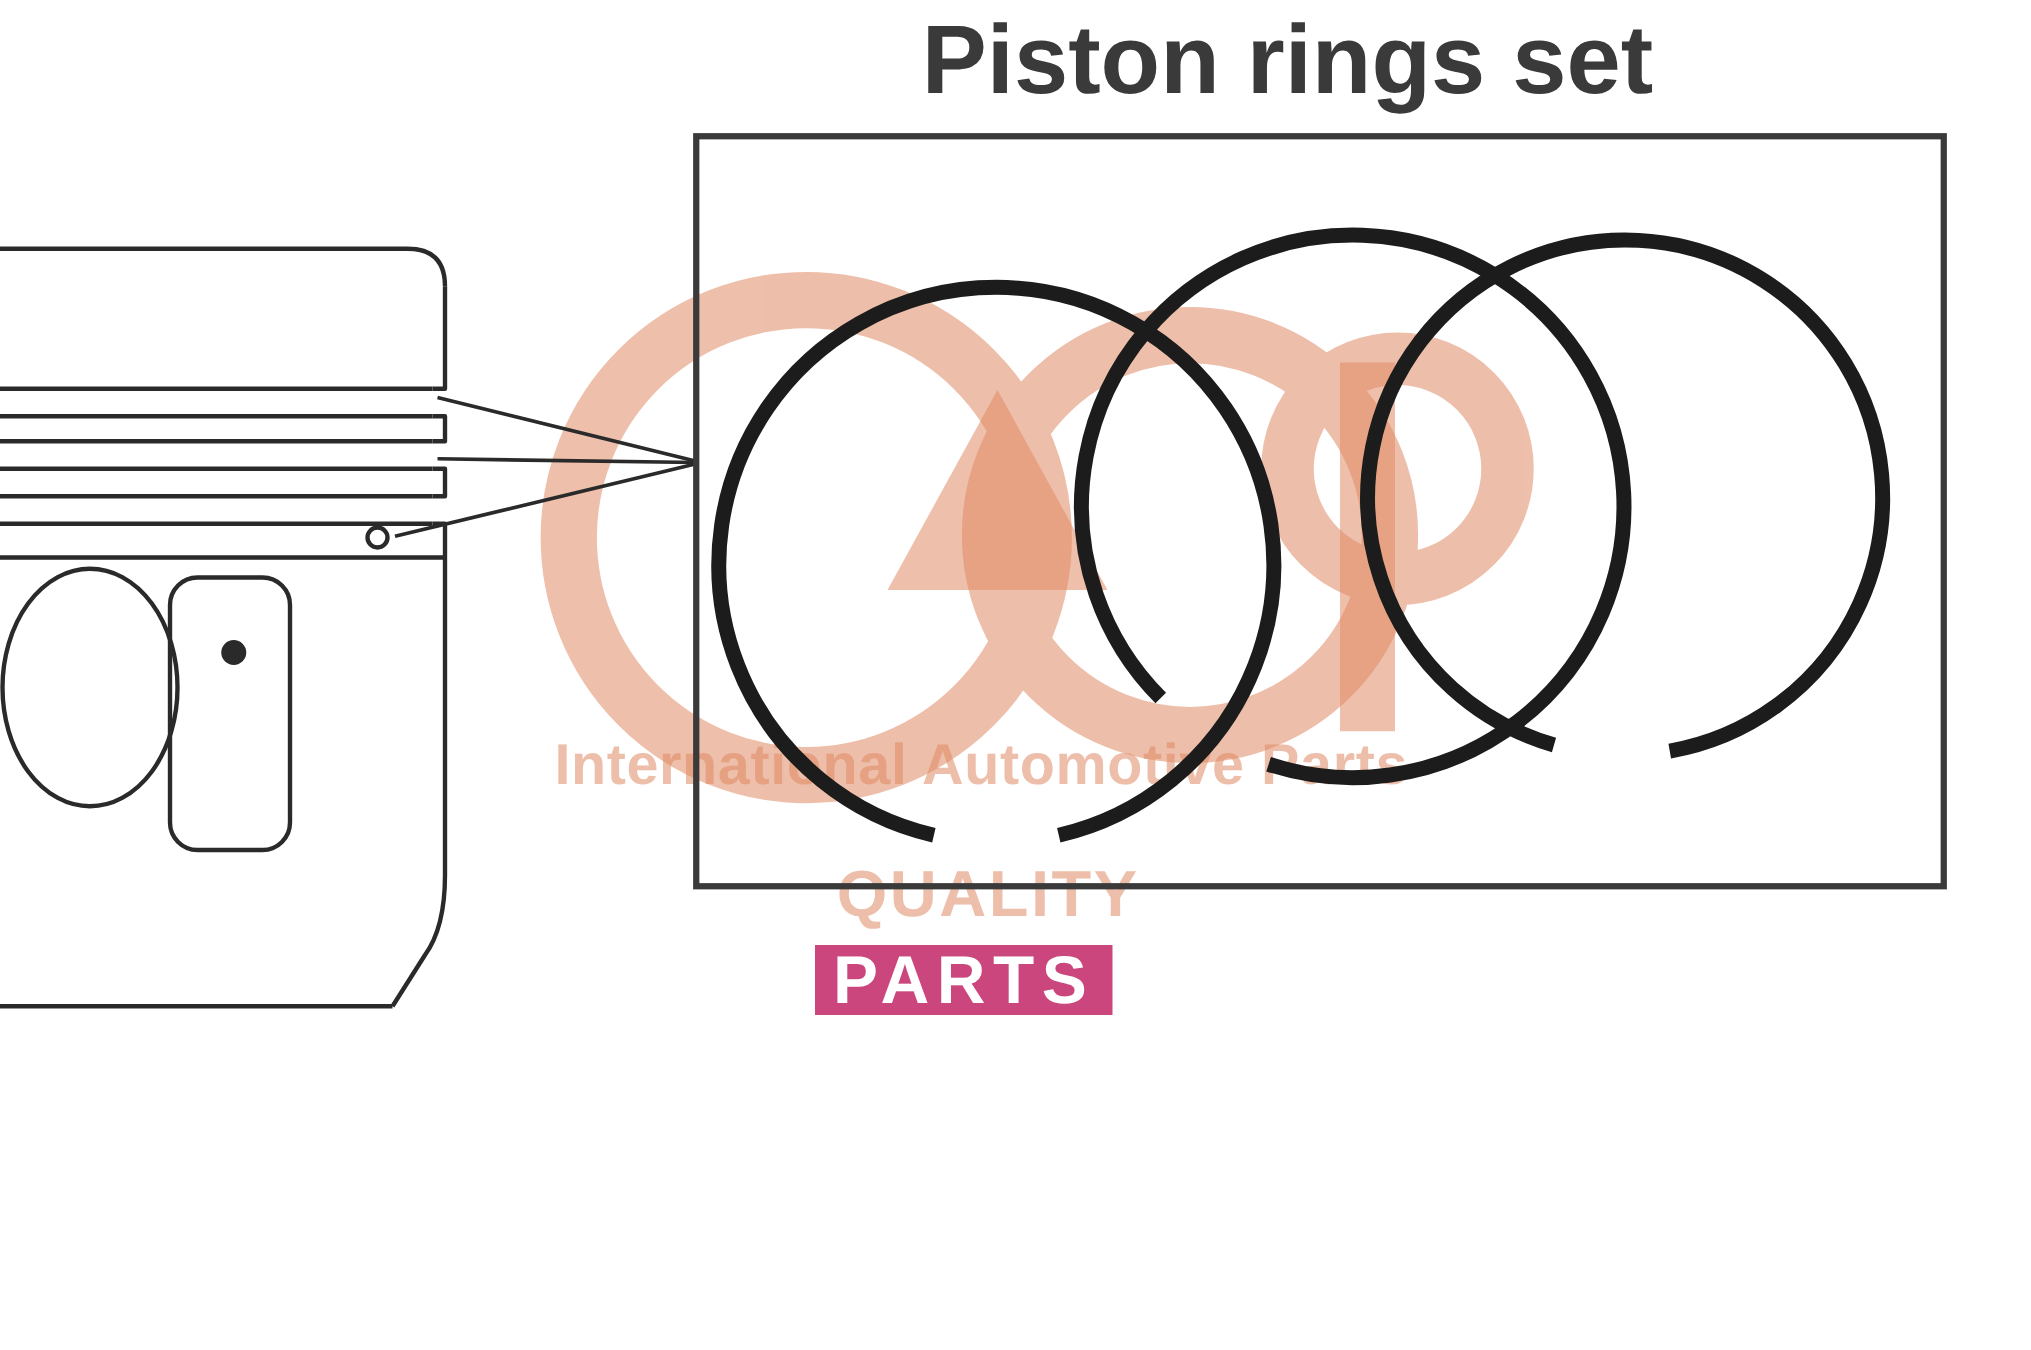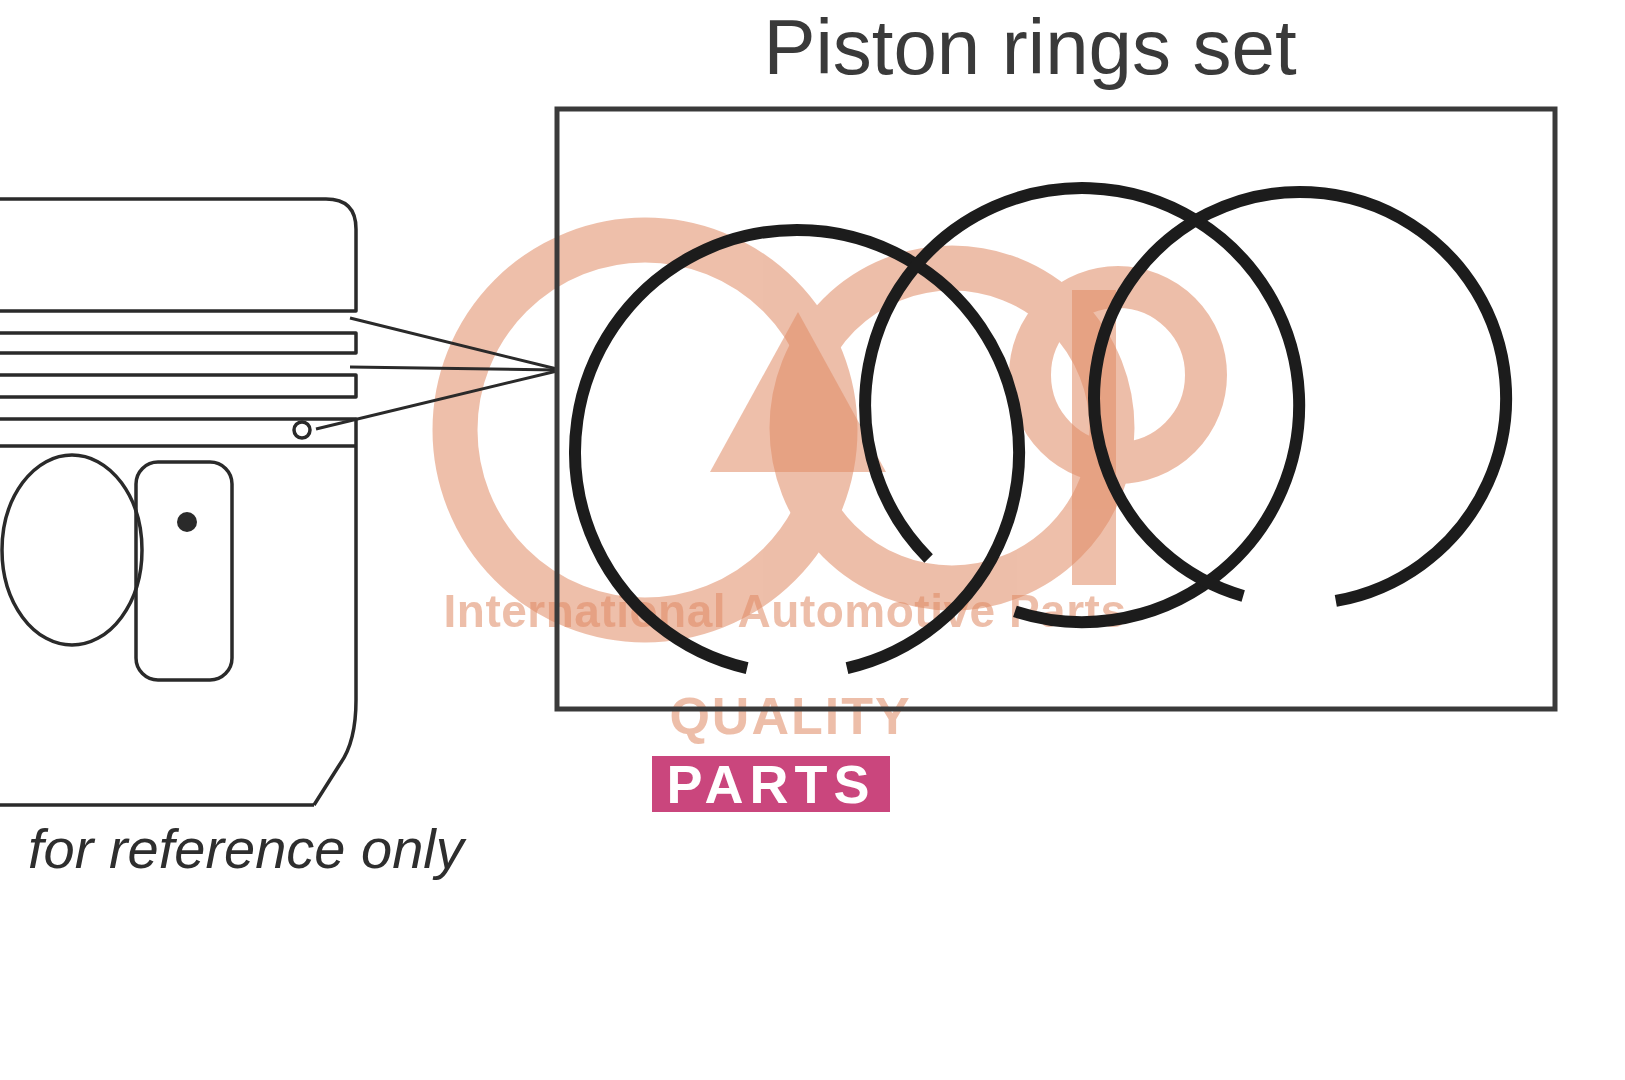--- a/index.html
+++ b/index.html
@@ -27,21 +27,21 @@
   }
 
   
   .diagram-title {
     position: absolute;
     left: 560px;
     top: 2px;
     width: 940px;
     text-align: center;
     font-size: 78px;
-    font-weight: 400;
+    font-weight: 700;
     color: #3a3a3a;
     white-space: nowrap;
   }
   .engine-set-caption {
     position: absolute;
     left: 560px;
     top: 698px;
     width: 940px;
     text-align: center;
     font-size: 78px;
@@ -173,15 +173,14 @@
     <rect x="557" y="109" width="998" height="600" fill="none" stroke="#3a3a3a" stroke-width="5"></rect>
 
     <g stroke="#1c1c1c" stroke-width="12" fill="none" stroke-linecap="butt">
       <path d="M 747.1 668.2 A 222 222 0 1 1 847.0 668.2"></path>
       <path d="M 928.6 558.4 A 217 217 0 1 1 1014.9 611.4"></path>
       <path d="M 1243.2 596.0 A 206 206 0 1 1 1335.8 600.9"></path>
     </g>
   </svg>
 
   <div class="diagram-title">Piston rings set</div>
-  <div class="reference-note">for reference only</div>
 
 </div>
 
 </body></html>

